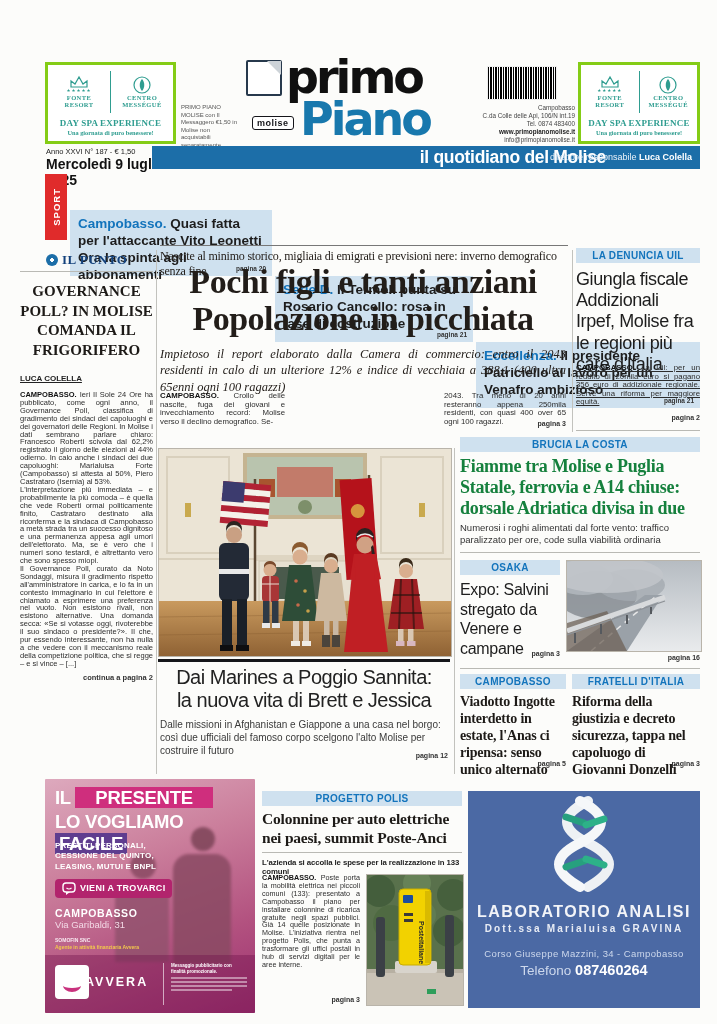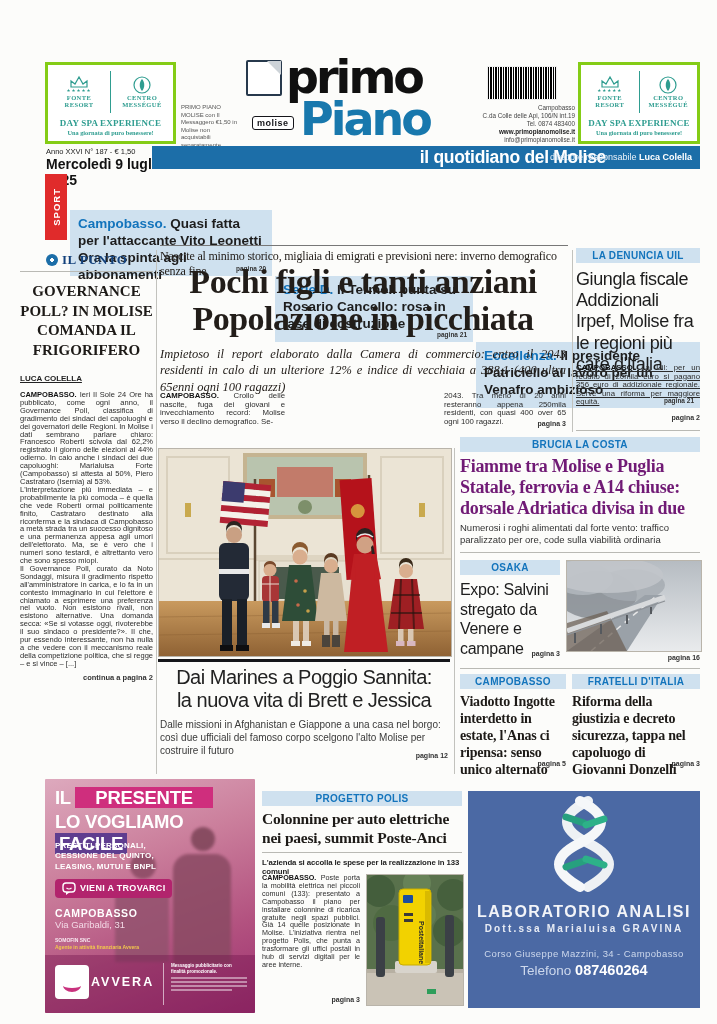--- a/index.html
+++ b/index.html
@@ -315,21 +315,21 @@
   <div class="abs" style="left:576px;top:269px;width:124px;font-size:18px;line-height:1.18;letter-spacing:-.4px;color:#1d1d1d;">Giungla fiscale Addizionali Irpef, Molise fra le regioni più care d'Italia</div>
   <div class="abs bodytxt just" style="left:576px;top:364px;width:124px;font-size:7.8px;line-height:8.6px;text-decoration:underline;">
     <b>CAMPOBASSO.</b><span> La Uil: per un reddito di 20mila euro si pagano 356 euro di addizionale regionale. Serve una riforma per maggiore equità.</span>
   </div>
   <div class="abs pgref" style="left:576px;top:414px;width:124px;">pagina 2</div>
   <div class="abs hl" style="left:576px;top:430px;width:124px;"></div>
 
   <div class="abs vl" style="left:454px;top:448px;height:326px;"></div>
 
   <div class="abs labelbar" style="left:460px;top:437px;width:240px;">BRUCIA LA COSTA</div>
-  <div class="abs serif" style="left:460px;top:456px;width:240px;font-size:18px;font-weight:bold;line-height:1.16;letter-spacing:-.3px;color:#701a75;">Fiamme tra Molise e Puglia Statale, ferrovia e A14 chiuse: dorsale Adriatica divisa in due</div>
+  <div class="abs serif" style="left:460px;top:456px;width:240px;font-size:18px;font-weight:bold;line-height:1.16;letter-spacing:-.3px;color:#15803d;">Fiamme tra Molise e Puglia Statale, ferrovia e A14 chiuse: dorsale Adriatica divisa in due</div>
   <div class="abs" style="left:460px;top:522px;width:240px;font-size:9.5px;line-height:1.25;color:#333;">Numerosi i roghi alimentati dal forte vento: traffico paralizzato per ore, code sulla viabilità ordinaria</div>
   <div class="abs hl" style="left:460px;top:552px;width:240px;"></div>
 
   <div class="abs labelbar" style="left:460px;top:560px;width:100px;">OSAKA</div>
   <div class="abs" style="left:460px;top:580px;width:100px;font-size:16px;line-height:1.22;letter-spacing:-.3px;color:#1d1d1d;">Expo: Salvini stregato da Venere e campane</div>
   <div class="abs pgref" style="left:460px;top:650px;width:100px;">pagina 3</div>
 
   <div class="abs ph-border" style="left:566px;top:560px;width:134px;height:90px;">
     <svg width="134" height="90" viewBox="0 0 134 90">
       <defs>
@@ -395,21 +395,21 @@
       <div style="font-size:9.5px;color:#f3d9e6;">Via Garibaldi, 31</div>
     </div>
     <div class="abs" style="left:10px;top:158px;width:150px;color:#f7e6ef;font-size:5px;line-height:6.5px;">
       <div style="font-weight:bold;">SOMOFIN SNC</div>
       <div style="color:#f3c94d;font-weight:bold;">Agente in attività finanziaria Avvera</div>
     </div>
     <div class="abs" style="left:0;top:176px;width:210px;height:58px;background:rgba(110,16,74,.38);">
       <div class="abs" style="left:10px;top:10px;width:34px;height:34px;background:#fff;border-radius:4px;">
         <div style="width:18px;height:9px;border:0 solid;border-bottom:4px solid #c9327e;border-radius:0 0 50% 50%;margin:14px auto 0;"></div>
       </div>
-      <div class="abs" style="left:46px;top:20px;color:#fff;font-weight:bold;font-size:12.5px;letter-spacing:2px;">AVVERA</div>
+      <div class="abs" style="left:40px;top:20px;color:#fff;font-weight:bold;font-size:12.5px;letter-spacing:2px;">AVVERA</div>
       <div class="abs" style="left:118px;top:8px;width:1px;height:42px;background:rgba(255,255,255,.6);"></div>
       <div class="abs" style="left:126px;top:8px;width:76px;color:#fff;">
         <div style="font-size:4.5px;font-weight:bold;line-height:5.5px;">Messaggio pubblicitario con finalità promozionale.</div>
         <div style="height:2px;background:rgba(255,255,255,.45);margin-top:3px;"></div>
         <div style="height:2px;background:rgba(255,255,255,.45);margin-top:2px;"></div>
         <div style="height:2px;background:rgba(255,255,255,.45);margin-top:2px;"></div>
         <div style="height:2px;background:rgba(255,255,255,.45);margin-top:2px;width:80%;"></div>
       </div>
     </div>
   </div>

